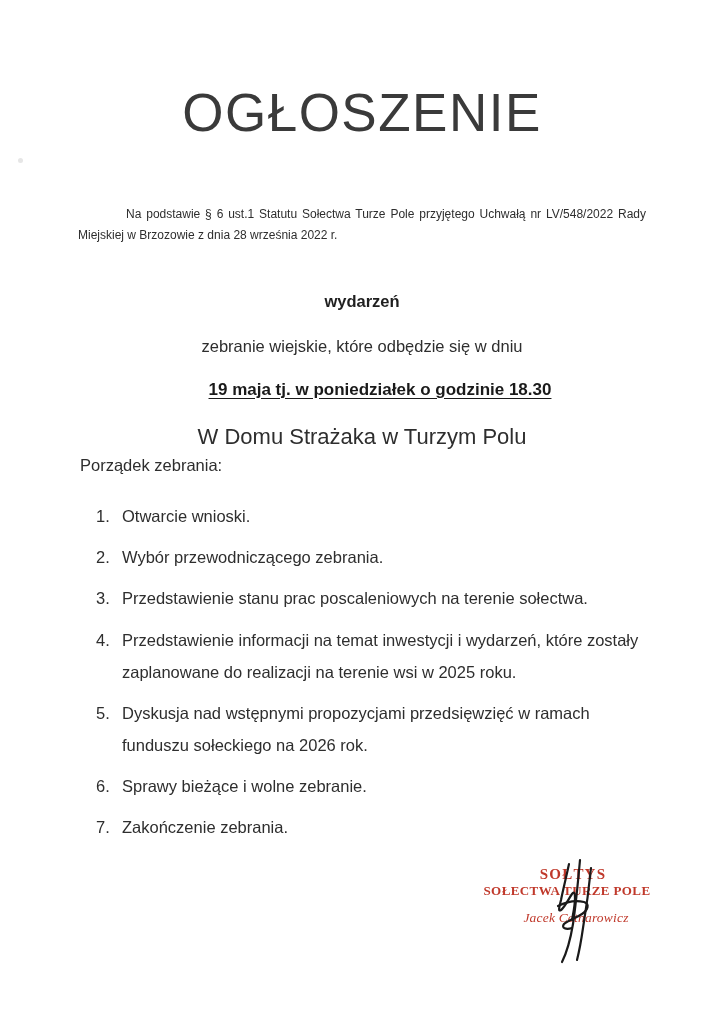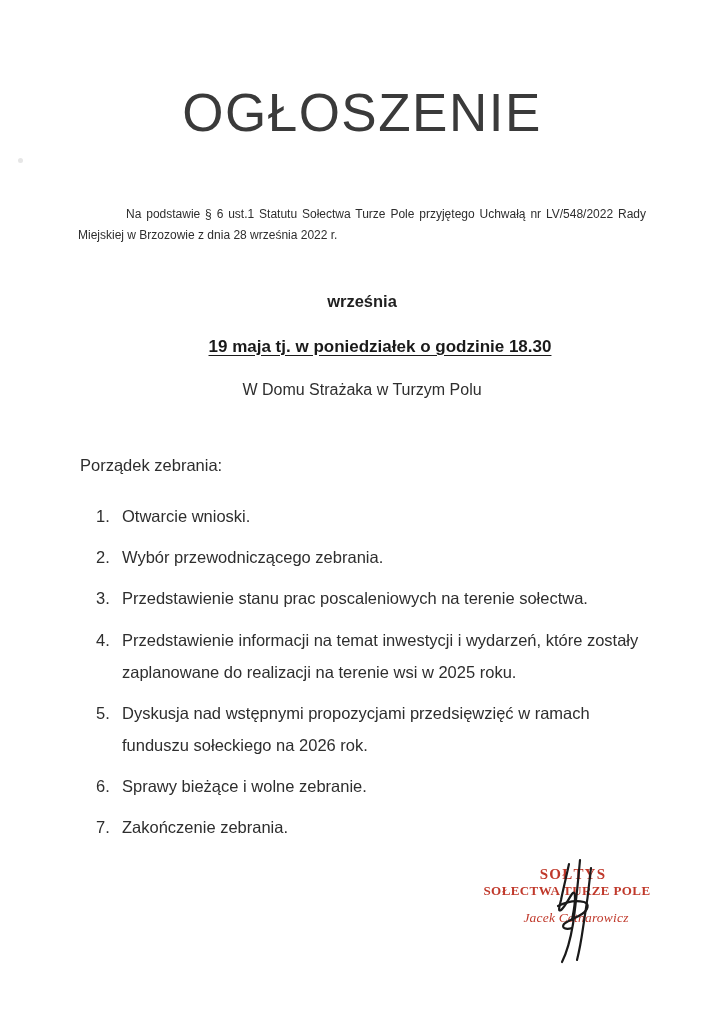--- a/index.html
+++ b/index.html
@@ -76,21 +76,21 @@
   .meeting-when {
     font-size: 17px;
     font-weight: bold;
     color: #1a1a1a;
     text-decoration: underline;
     text-underline-offset: 3px;
     margin-bottom: 24px;
     padding-left: 36px;
   }
   .meeting-where {
-    font-size: 16px;
+    font-size: 22px;
     color: #2e2e2e;
   }
 
   .agenda-heading {
     position: absolute;
     left: 80px;
     top: 456px;
     font-size: 16.5px;
     color: #2e2e2e;
   }
@@ -172,21 +172,22 @@
 
 <div class="page">
 
   <div class="scan-speck"></div>
 
   <div class="doc-title">OGŁOSZENIE</div>
 
   <div class="legal-basis">Na podstawie § 6 ust.1 Statutu Sołectwa Turze Pole przyjętego Uchwałą nr LV/548/2022 Rady Miejskiej w Brzozowie z dnia 28 września 2022 r.</div>
 
   <div class="center-block">
-    <div class="convene">września</div>
+    <div class="convene">wydarzeń</div>
+    <div class="meeting-lead">zebranie wiejskie, które odbędzie się w dniu</div>
     <div class="meeting-when">19 maja tj. w poniedziałek o godzinie 18.30</div>
     <div class="meeting-where">W Domu Strażaka w Turzym Polu</div>
   </div>
 
   <div class="agenda-heading">Porządek zebrania:</div>
 
   <ol class="agenda-list">
     <li class="agenda-item">
       <span class="agenda-num">1.</span>
       <span class="agenda-text">Otwarcie wnioski.</span>

